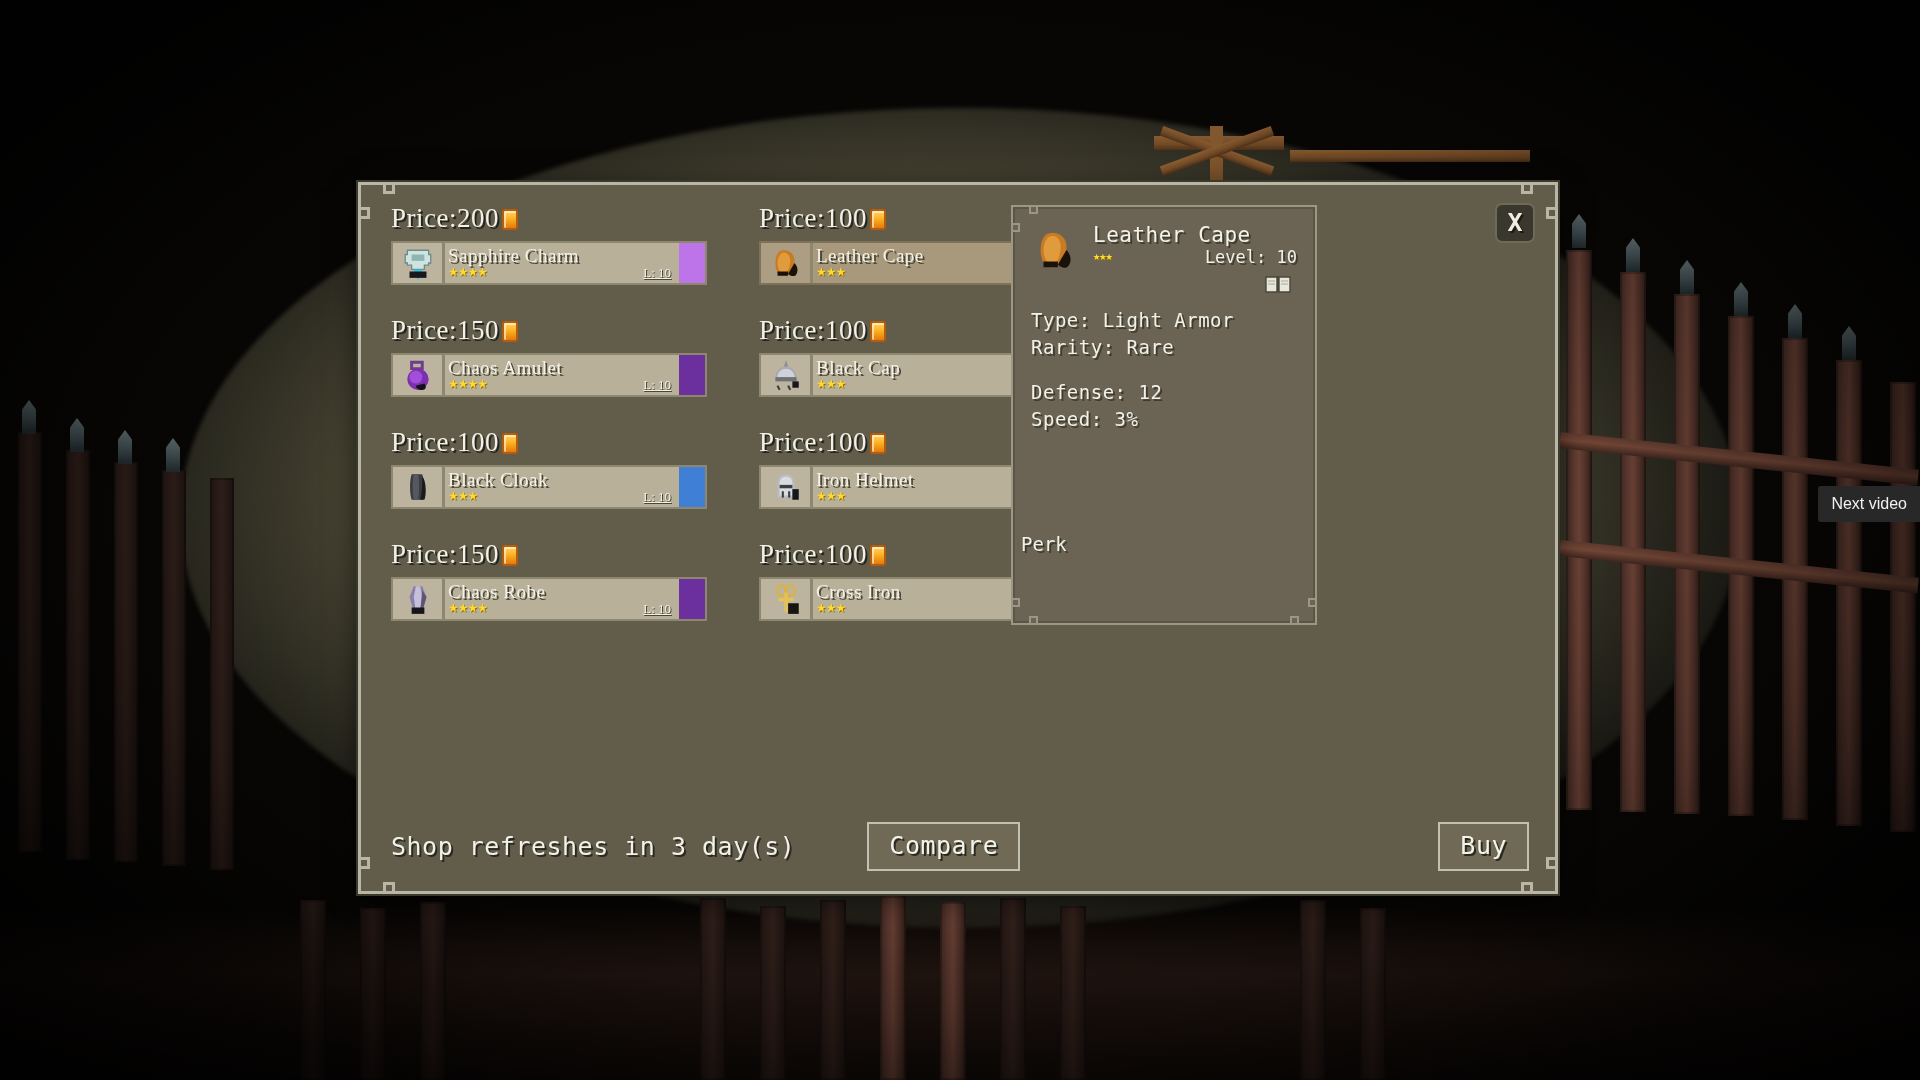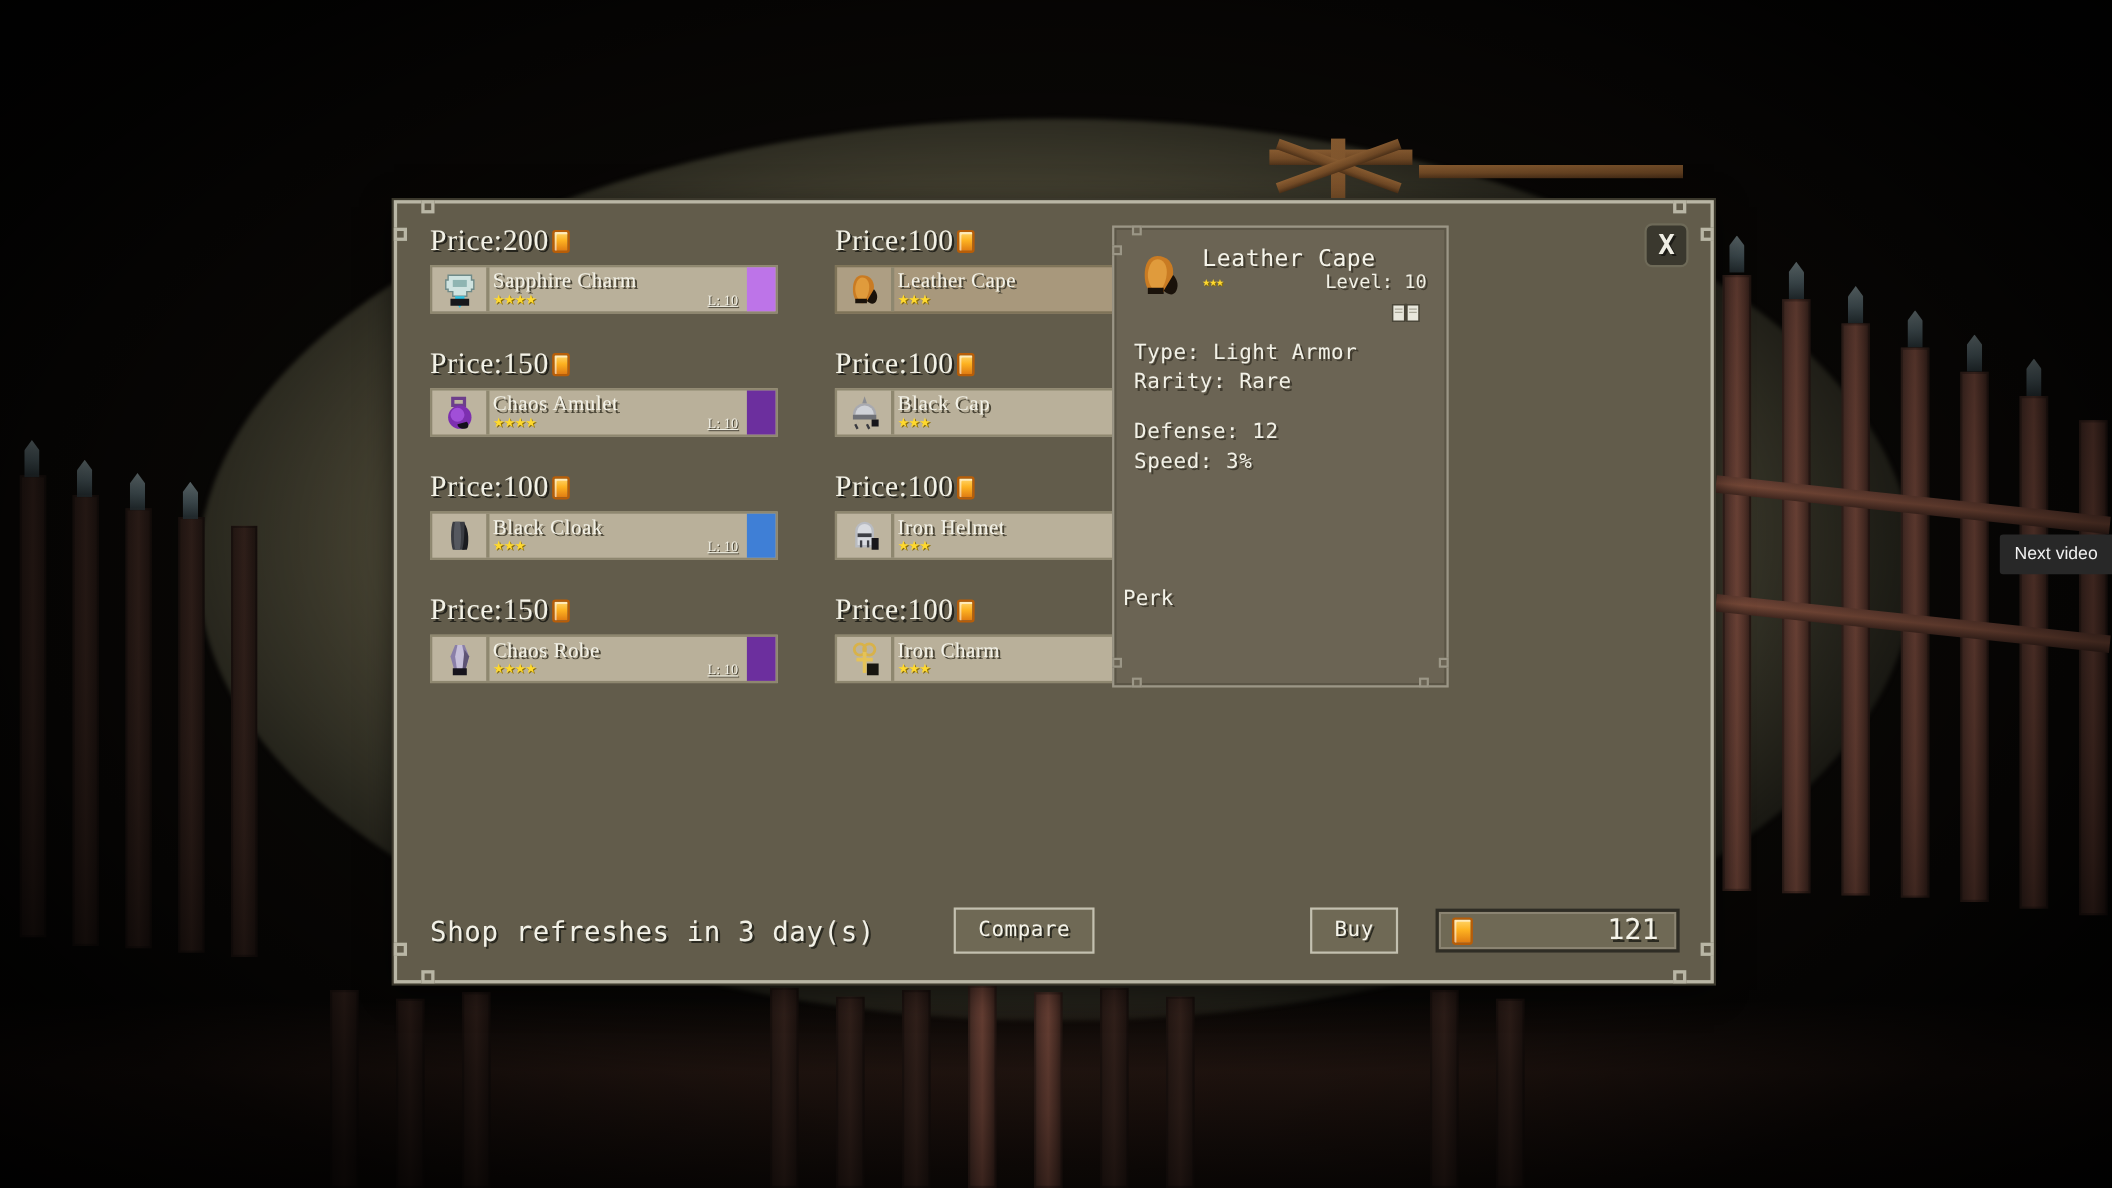--- a/index.html
+++ b/index.html
@@ -256,21 +256,21 @@
   #refresh-text {
     color: #f2f1e7; font-size: 25px; letter-spacing: .5px;
     text-shadow: 2px 2px 0 #2b2a21;
     flex: 0 0 auto;
   }
   .btn {
     position: relative;
     background: #6f6955;
     border: 2px solid #c3c0b0;
     color: #f4f3e9;
-    font-size: 19px; letter-spacing: .5px;
+    font-size: 25px; letter-spacing: .5px;
     padding: 7px 20px 9px;
     cursor: pointer; user-select: none;
     text-shadow: 2px 2px 0 #2b2a21;
   }
   .btn::after {
     content: ""; position: absolute;
     right: -11px; top: 9px;
     width: 38px; height: 42px;
     background: #8b8472;
     border: 2px solid #c3c0b0;
@@ -524,21 +524,21 @@
         <div class="item-icon-box">
           <svg class="item-sprite" viewBox="0 0 16 16">
             <circle cx="6" cy="4" r="2.4" fill="none" stroke="#d8b24a" stroke-width="1.2"></circle>
             <circle cx="10" cy="4" r="2.4" fill="none" stroke="#d8b24a" stroke-width="1.2"></circle>
             <rect x="7.2" y="5" width="1.6" height="9" fill="#e5c257"></rect>
             <rect x="4.5" y="7.5" width="7" height="1.6" fill="#e5c257"></rect>
             <path d="M9 10h5v5H9z" fill="#17150f"></path>
           </svg>
         </div>
         <div class="item-body">
-          <div class="item-name">Iron Charm</div>
+          <div class="item-name">Cross Iron</div>
           <div class="stars">★★★</div>
           <div class="item-level">L: 10</div>
         </div>
         <div class="rarity-bar r-rare"></div>
       </div>
     </div>
 
   </div>
 
   <div id="detail-panel">
@@ -576,20 +576,16 @@
     <div class="stat-line">Defense: 12</div>
     <div class="stat-line">Speed: 3%</div>
 
     <div class="perk-label">Perk</div>
   </div>
 
   <div id="bottom-bar">
     <div id="refresh-text">Shop refreshes in 3 day(s)</div>
     <div class="btn" id="compare-button">Compare</div>
     <div class="btn" id="buy-button">Buy</div>
-    <div id="gold-display">
-      <span class="coin"></span>
-      <span id="gold-amount">121</span>
-    </div>
   </div>
 </div>
 
 <div id="next-video-tooltip">Next video</div>
 
 </body></html>

